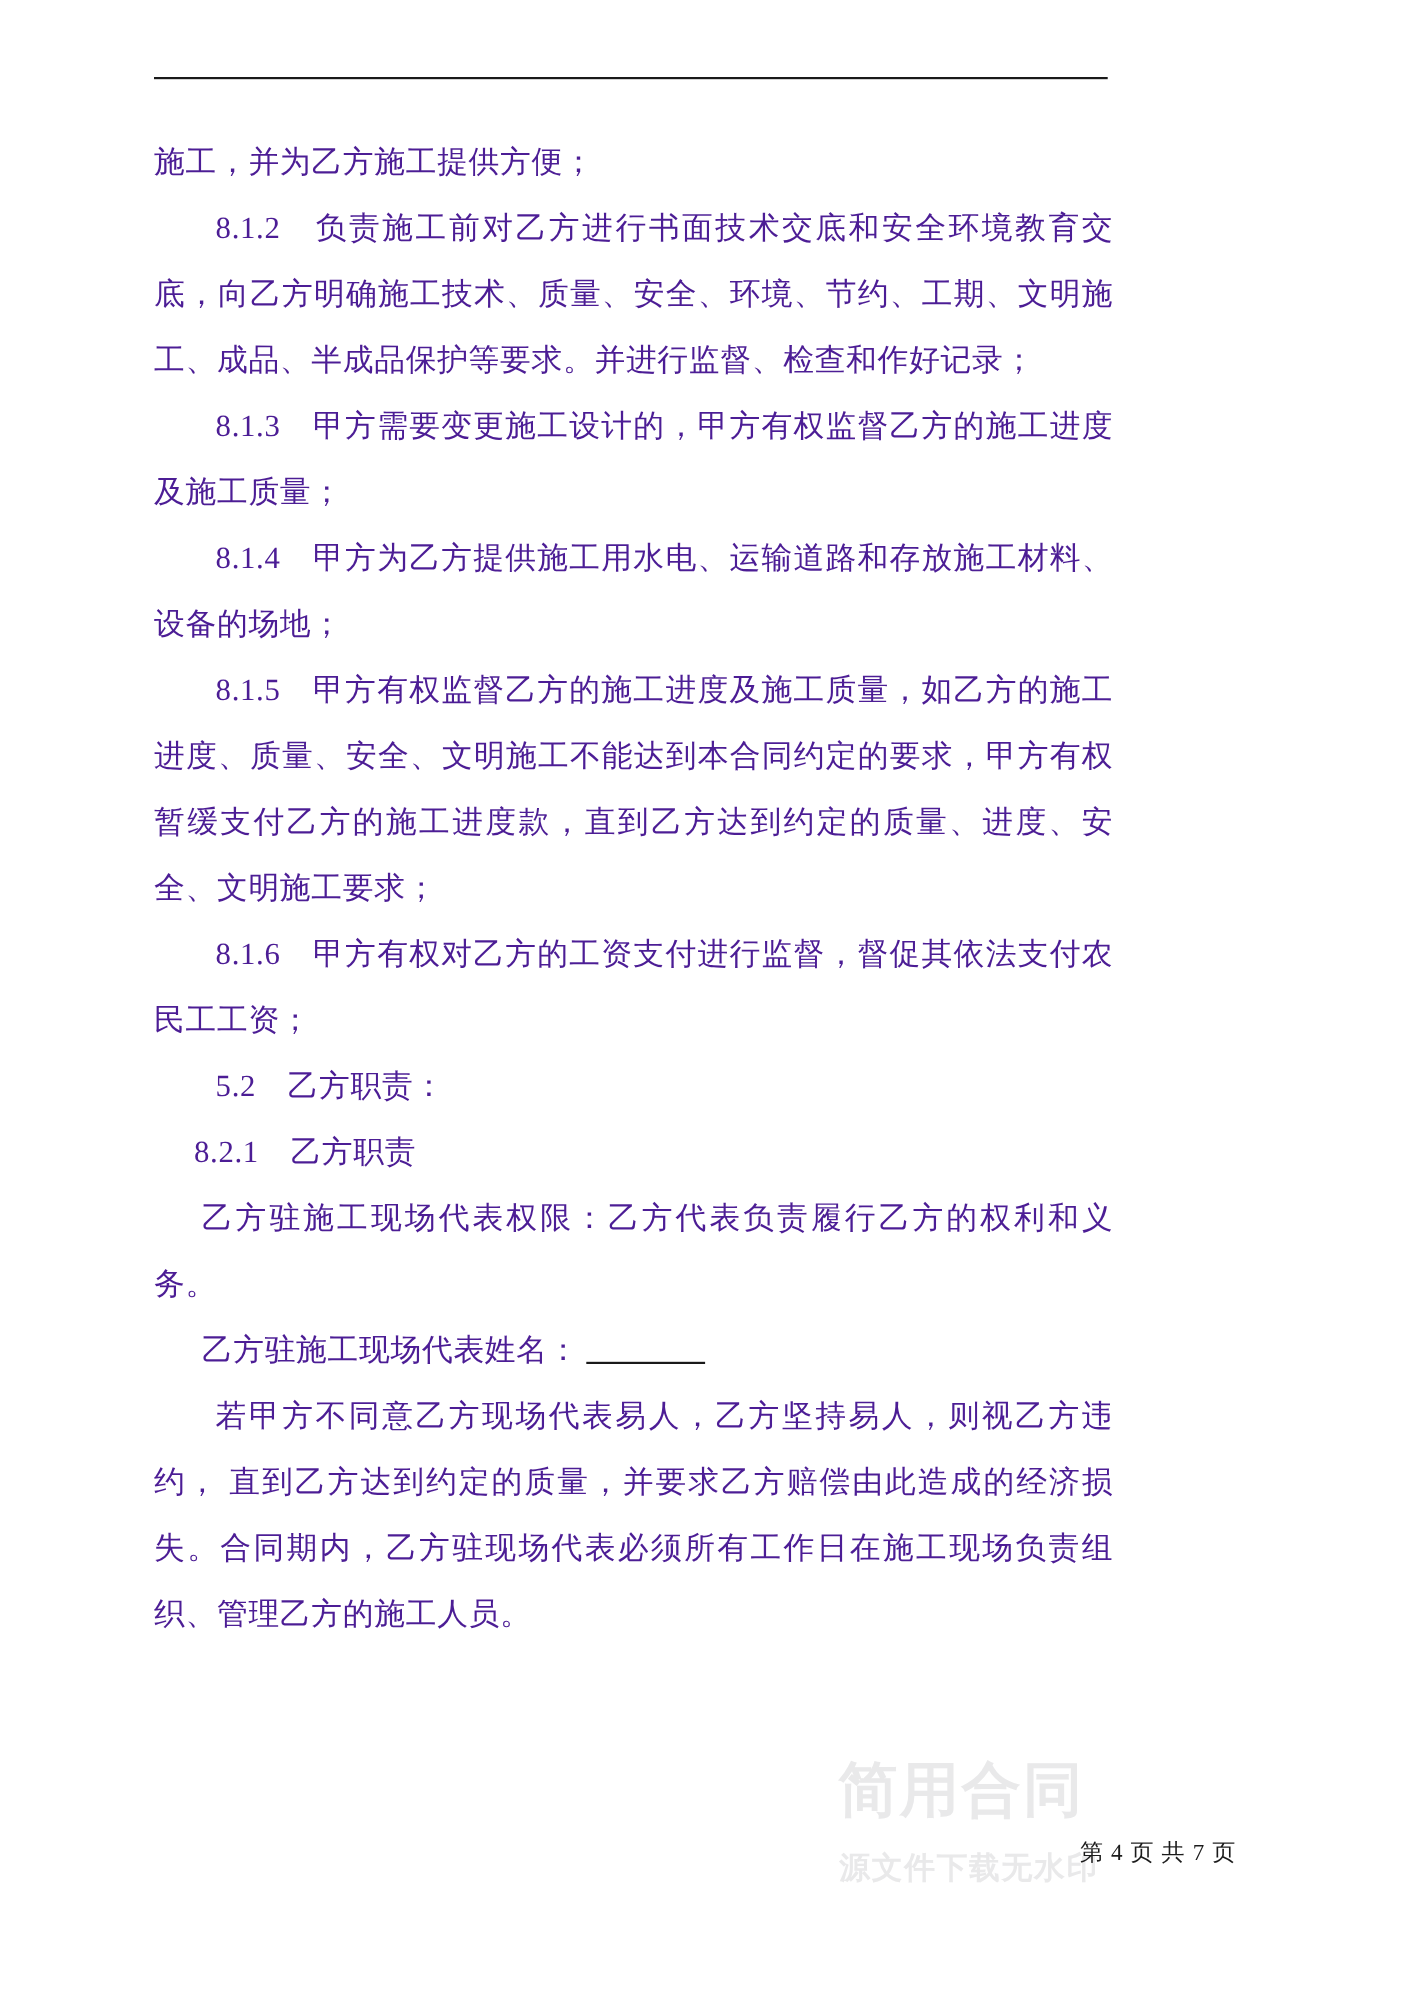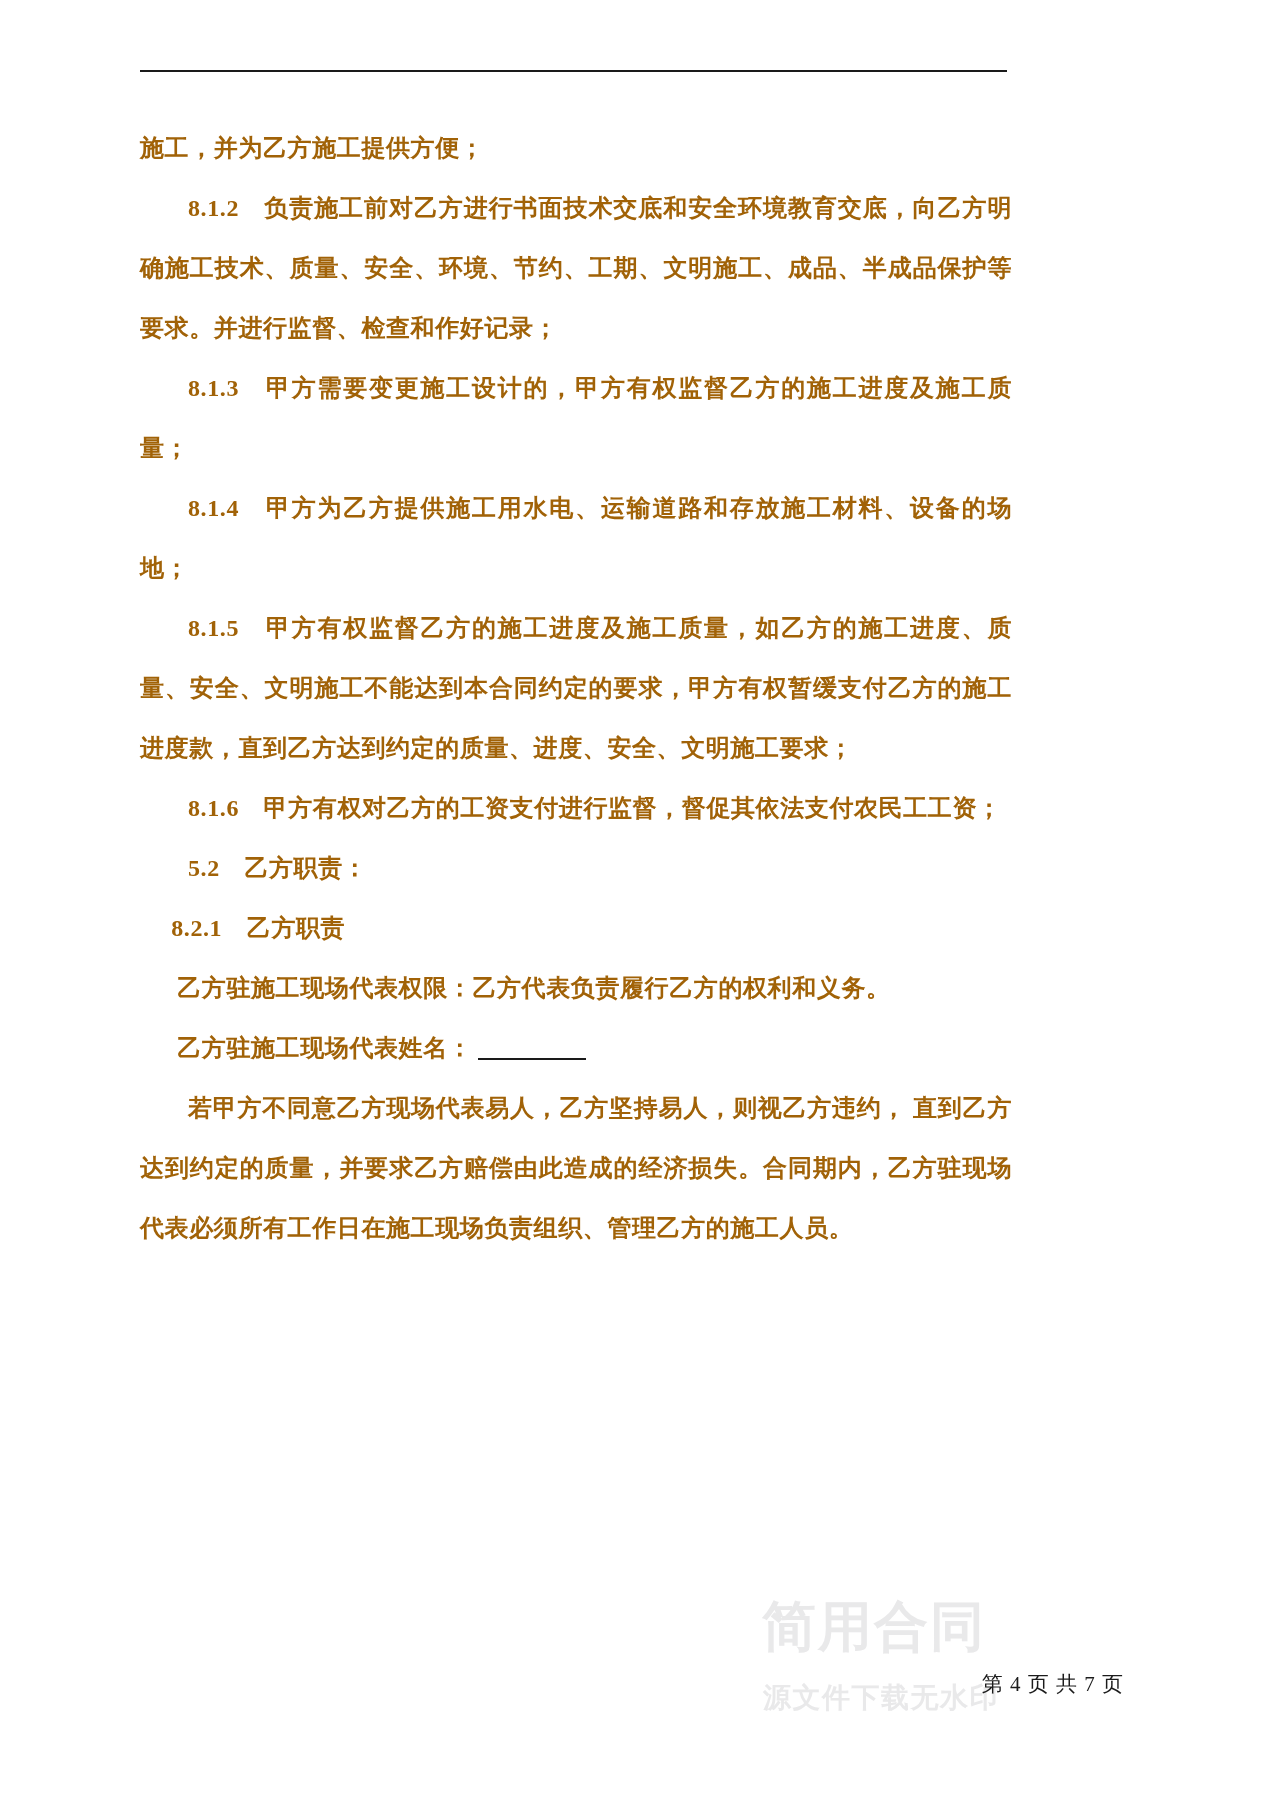--- a/index.html
+++ b/index.html
@@ -27,29 +27,28 @@
     height: 0;
     border-top: 2.5px solid #1a1a1a;
   }
   .content {
     position: absolute;
     left: 140px;
     top: 118px;
     width: 872px;
   }
   .para {
-    font-size: 24px;
+    font-size: 28px;
     line-height: 60px;
-    color: #a16207;
+    color: #4c1d95;
     text-align: justify;
     text-justify: inter-ideograph;
     letter-spacing: 0.6px;
     margin: 0;
     white-space: pre-wrap;
-    font-weight: bold;
   }
   .para.indent {
     text-indent: 2em;
   }
   .para.indent-small {
     text-indent: 1.3em;
   }
   .para.indent-mid {
     text-indent: 1.55em;
   }

